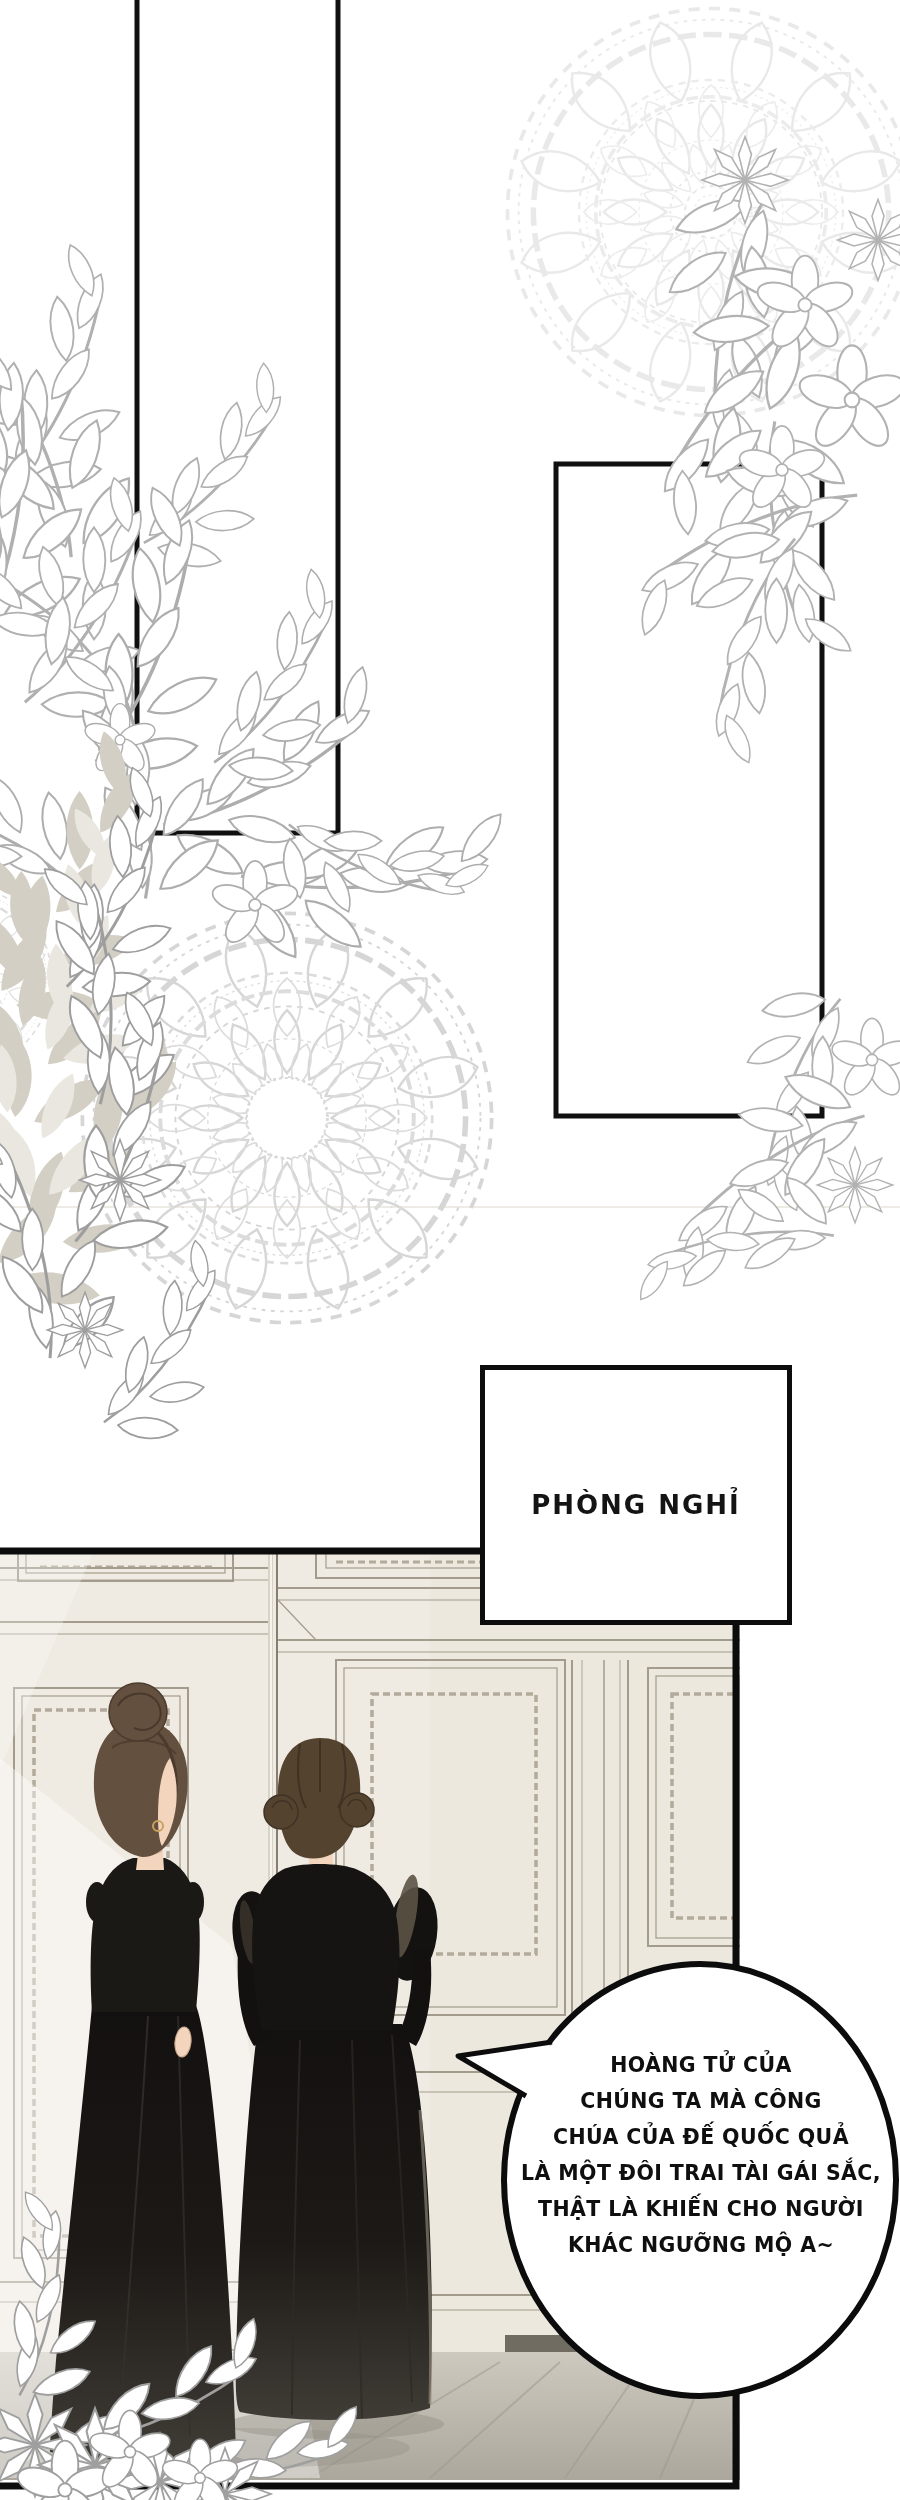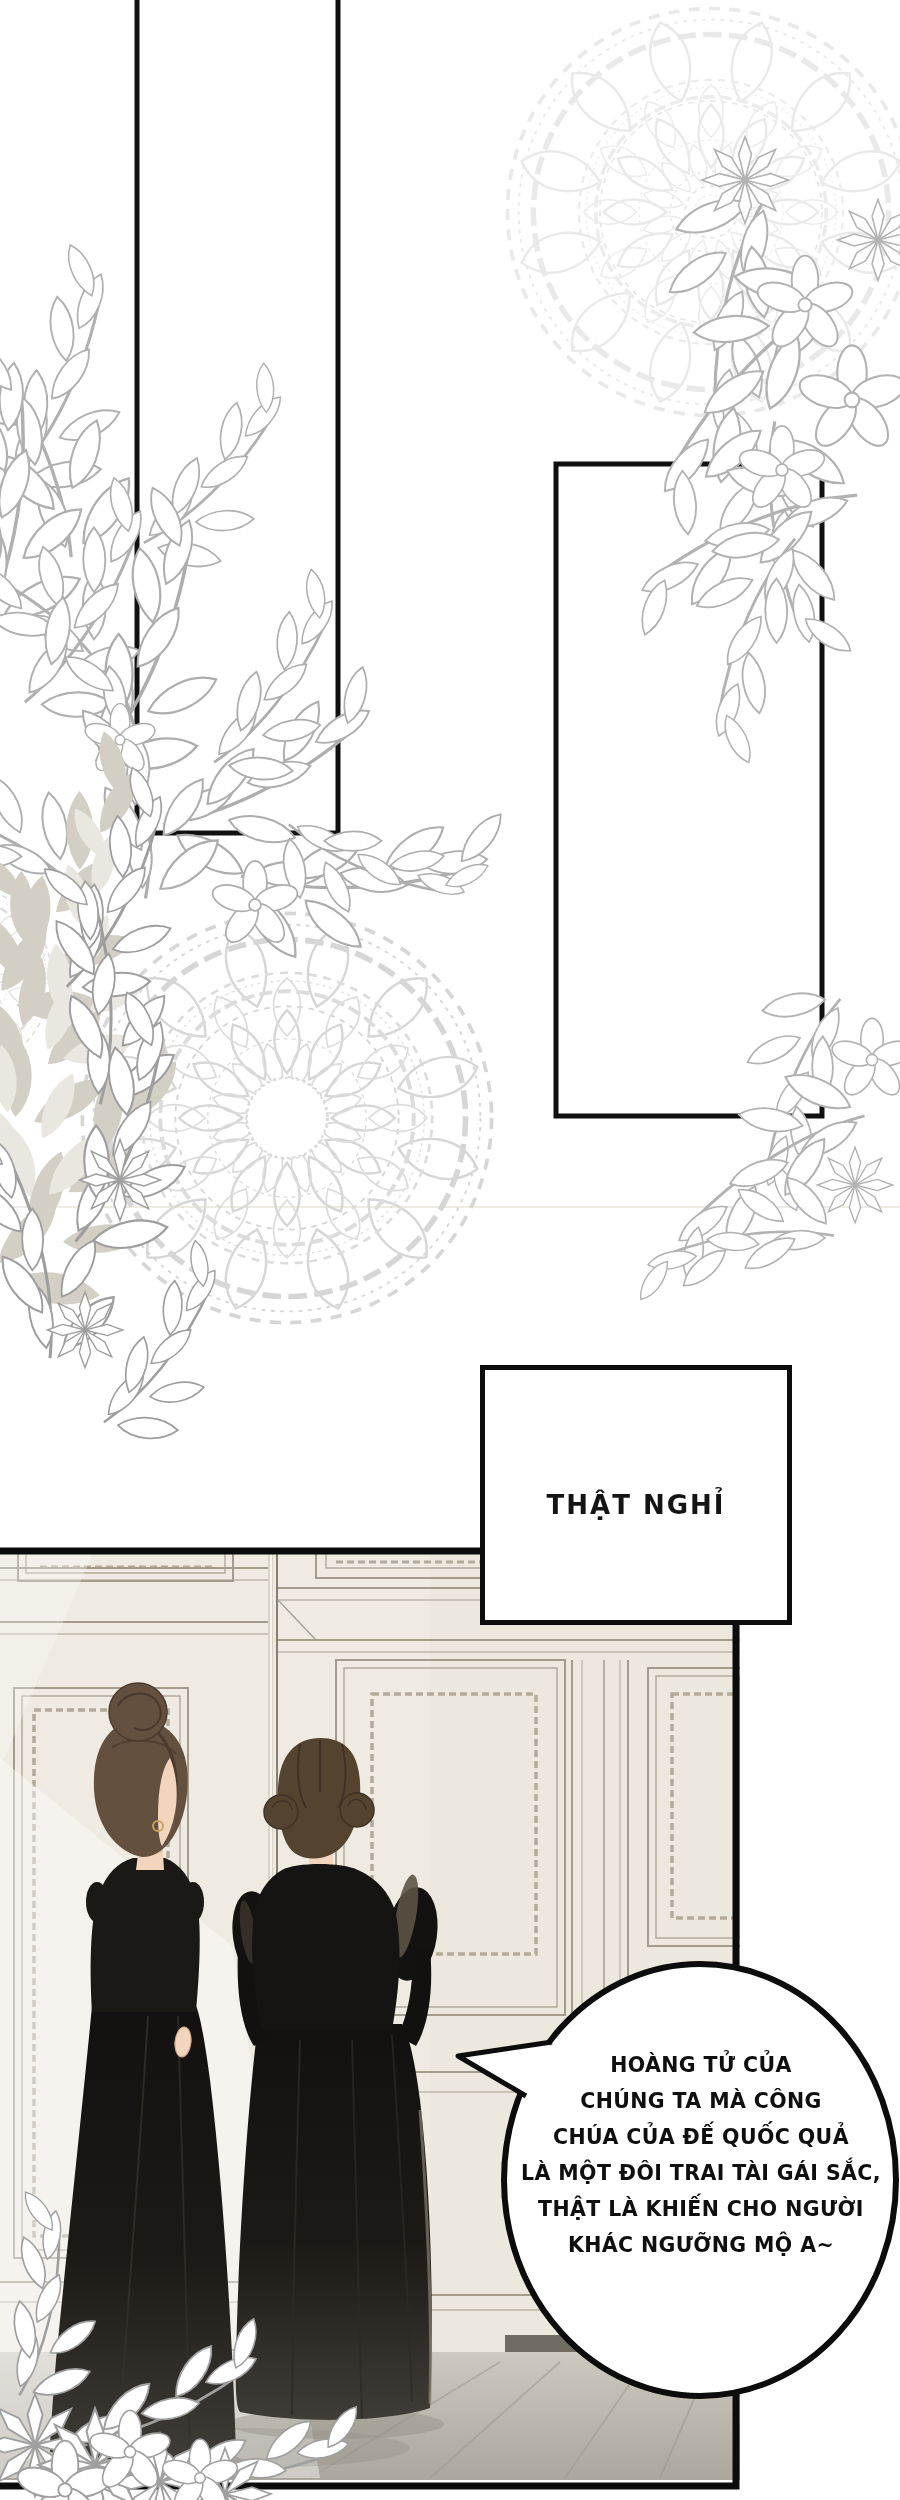--- a/index.html
+++ b/index.html
@@ -311,21 +311,21 @@
     <use href="#bloom" transform="translate(200,2478) scale(1.5)"></use>
   </g>
 
   <g>
     <ellipse cx="700" cy="2180" rx="196" ry="216" fill="#ffffff" stroke="#0c0c0c" stroke-width="6"></ellipse>
     <path d="M552,2042 L458,2056 L526,2096" fill="#ffffff" stroke="#0c0c0c" stroke-width="5" stroke-linejoin="round"></path>
   </g>
 </svg>
 
 <div class="room-box">
-  <span>THẬT NGHỈ</span>
+  <span>PHÒNG NGHỈ</span>
 </div>
 
 <div class="bubble-text">
   <div>HOÀNG TỬ CỦA</div>
   <div>CHÚNG TA MÀ CÔNG</div>
   <div>CHÚA CỦA ĐẾ QUỐC QUẢ</div>
   <div>LÀ MỘT ĐÔI TRAI TÀI GÁI SẮC,</div>
   <div>THẬT LÀ KHIẾN CHO NGƯỜI</div>
   <div>KHÁC NGƯỠNG MỘ A~</div>
 </div>

